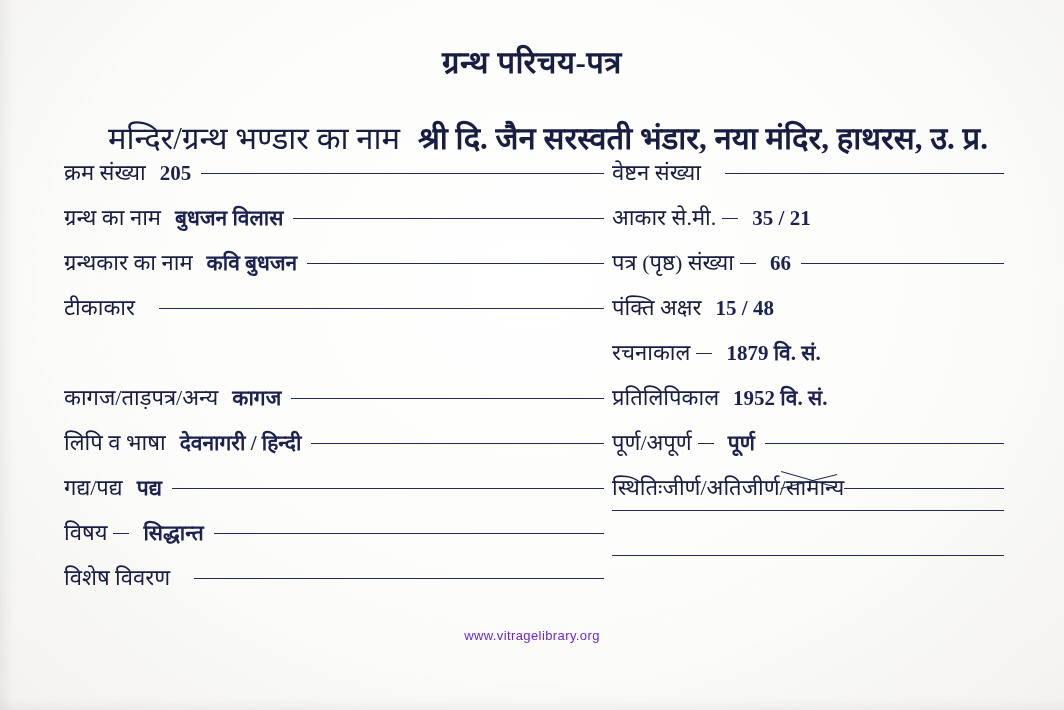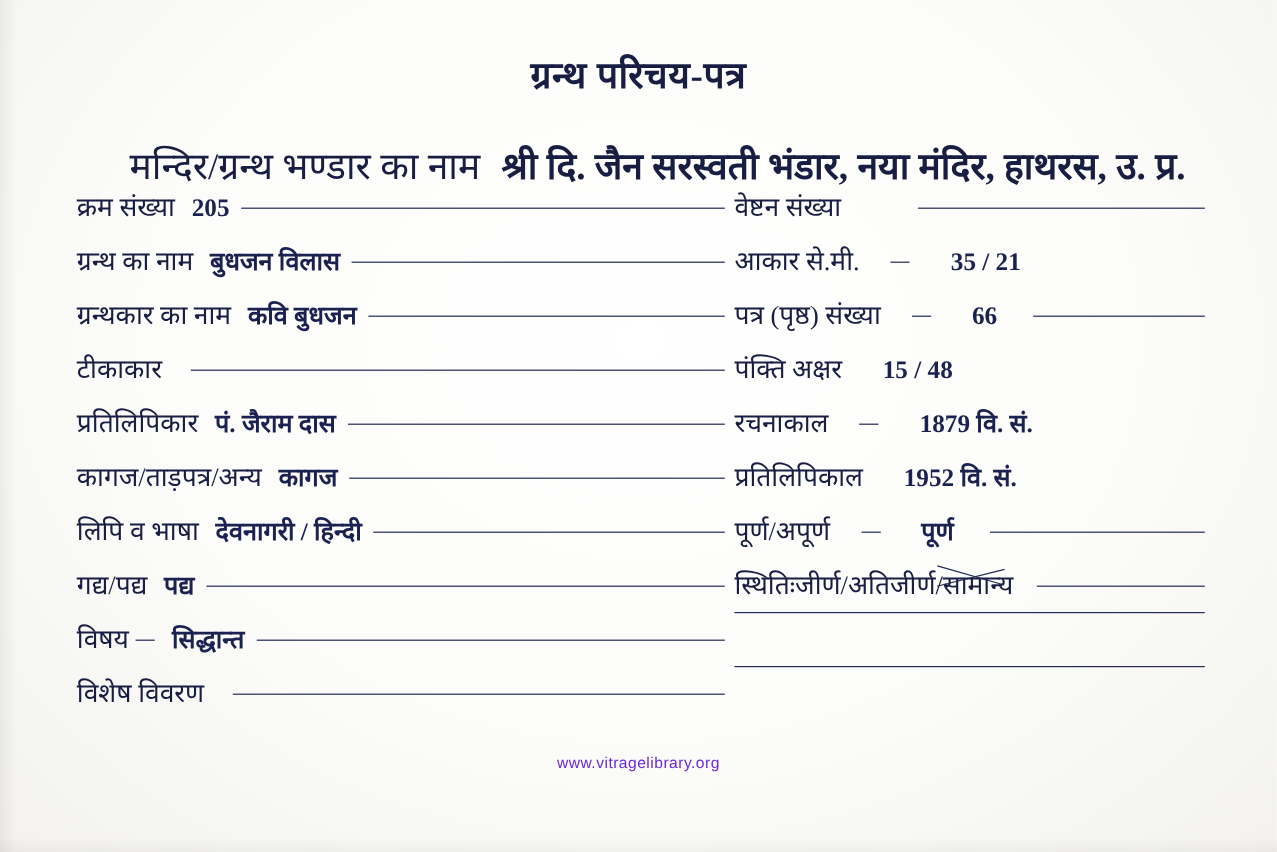--- a/index.html
+++ b/index.html
@@ -81,21 +81,21 @@
   }
   .cell {
     position: absolute;
     top: 0;
     height: 45px;
     display: flex;
     align-items: baseline;
     white-space: nowrap;
   }
   .cell.left { left: 0; width: 540px; }
-  .cell.right { left: 548px; width: 392px; gap: 20px; }
+  .cell.right { left: 548px; width: 392px; }
 
   .lbl {
     font-size: 22px;
     color: #181d42;
     flex: 0 0 auto;
   }
   .val {
     font-size: 21px;
     color: #1b2150;
     flex: 0 0 auto;
@@ -232,25 +232,20 @@
         <span class="line"></span>
       </div>
       <div class="cell right">
         <span class="lbl">पंक्ति अक्षर</span>
         <span class="val num">15 / 48</span>
         <span class="line none"></span>
       </div>
     </div>
 
     <div class="row">
-      <div class="cell left">
-        <span class="lbl">प्रतिलिपिकार</span>
-        <span class="val">पं. जैराम दास</span>
-        <span class="line"></span>
-      </div>
       <div class="cell right">
         <span class="lbl">रचनाकाल</span>
         <span class="gapline"></span>
         <span class="val num">1879 वि. सं.</span>
         <span class="line none"></span>
       </div>
     </div>
 
     <div class="row">
       <div class="cell left">

